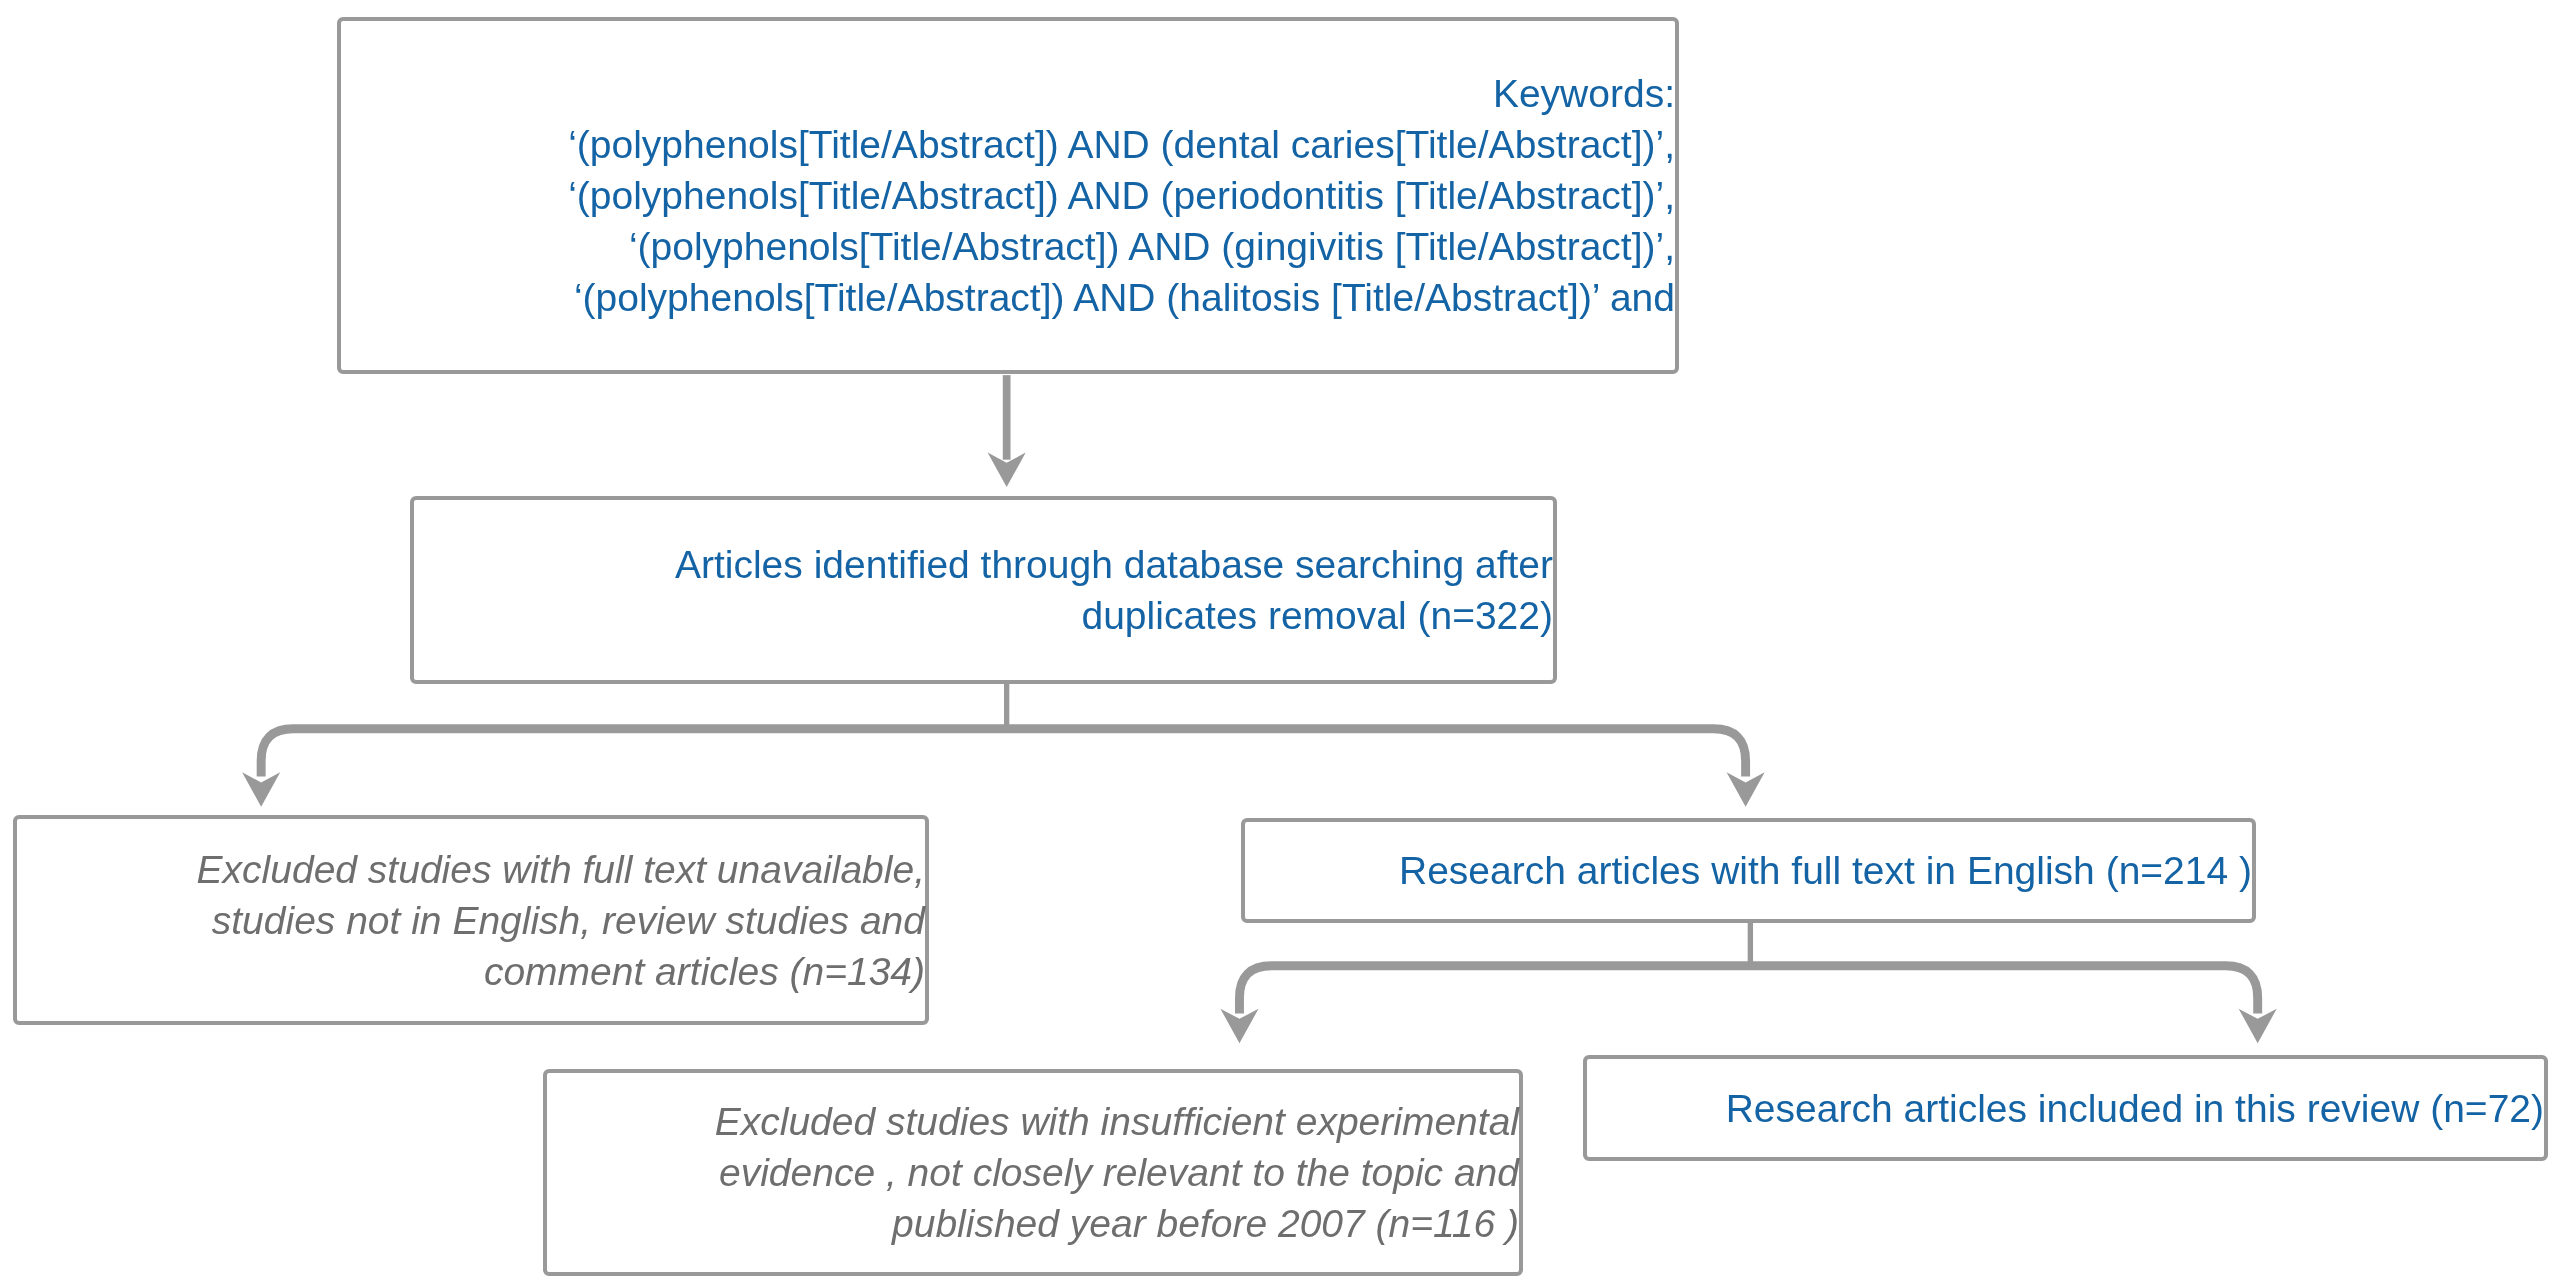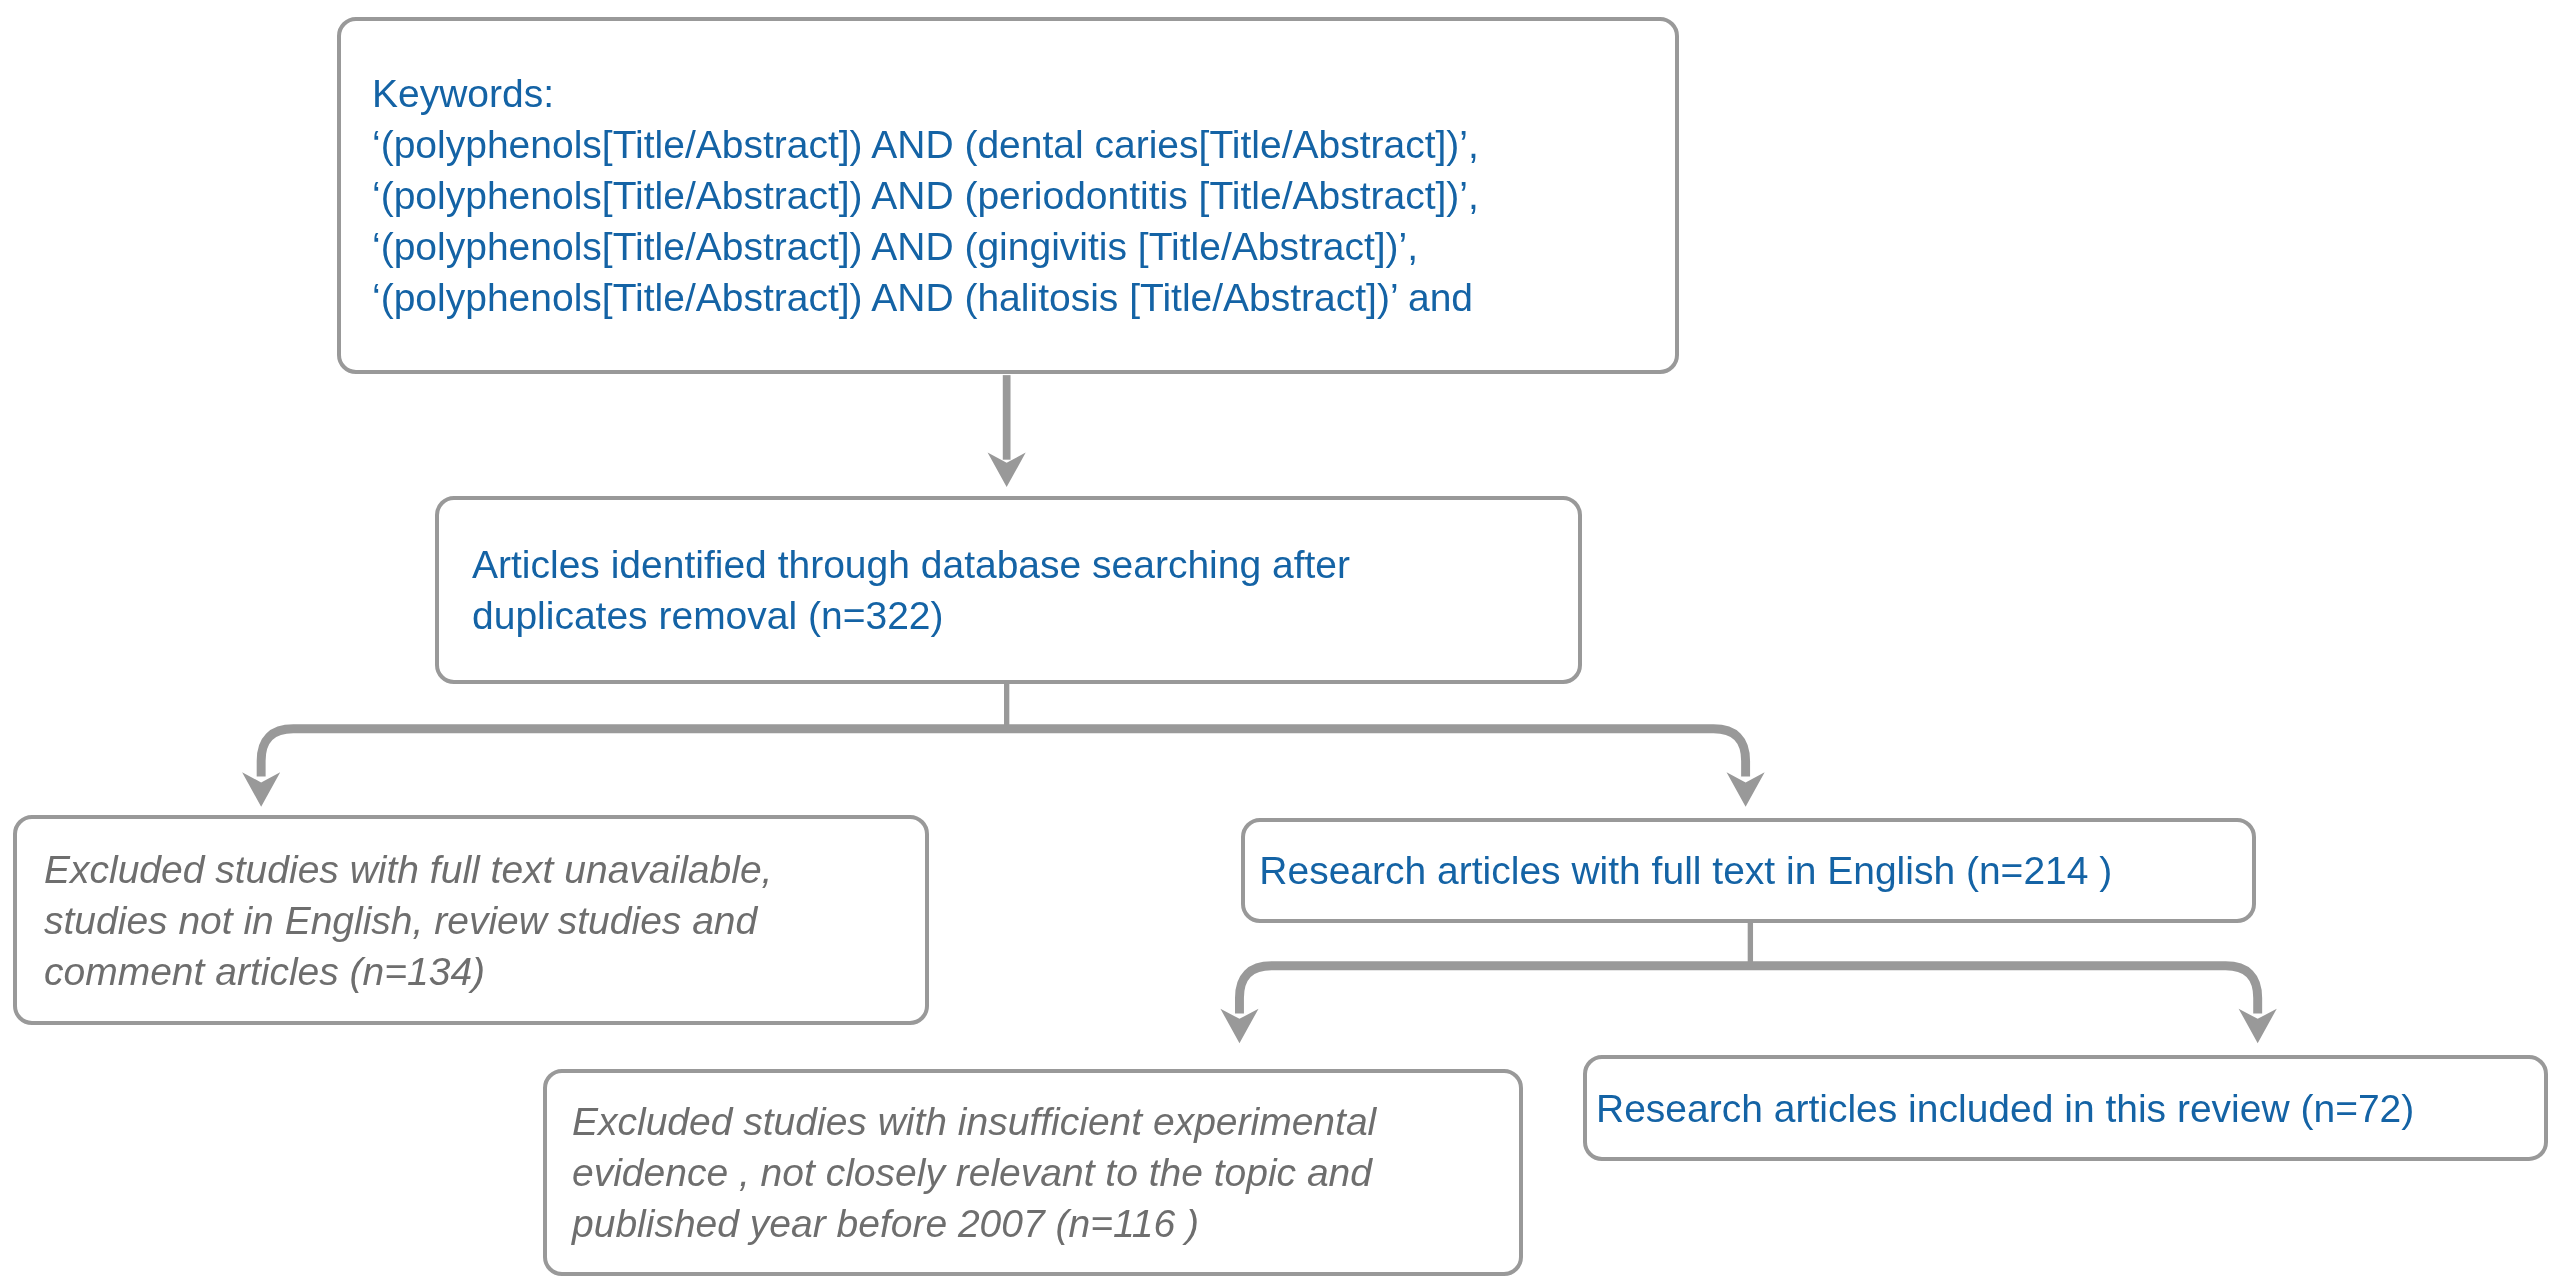--- a/index.html
+++ b/index.html
@@ -9,32 +9,33 @@
     background:#ffffff;
     font-family:"Liberation Sans","DejaVu Sans",sans-serif;
     overflow:hidden;
   }
   #connectors{position:absolute;left:0;top:0;width:2576px;height:1282px;}
   .box{
     position:absolute;
     box-sizing:border-box;
     background:#ffffff;
     border:4.8px solid #999999;
-    border-radius:19px;
+    border-radius:6px;
     display:flex;
     flex-direction:column;
     justify-content:center;
     font-size:39px;
     line-height:51px;
     white-space:nowrap;
+    text-align:right;
   }
   .blue{color:#1463a5;}
   .gray{color:#6e6e6e;font-style:italic;}
   #box-keywords           {left:337px;  top:16.7px;   width:1342px; height:357px; padding-left:31px;}
-  #box-identified         {left:435px;  top:496px;  width:1147px; height:188px; padding-left:33px;}
+  #box-identified         {left:410px;  top:496px;  width:1147px; height:188px; padding-left:33px;}
   #box-excluded-fulltext  {left:13px;   top:815px; width:916px; height:210px; padding-left:27px;}
   #box-fulltext-english   {left:1241px; top:818px; width:1015px; height:105px; padding-left:14.3px;}
   #box-excluded-evidence  {left:543px;  top:1057px; width:980px; height:207px; padding-left:25px;margin-top:12px;}
   #box-included           {left:1583px; top:1055px; width:965px; height:106px; padding-left:9px;}
 </style>
 </head>
 <body>
 
 <div id="canvas">
 

